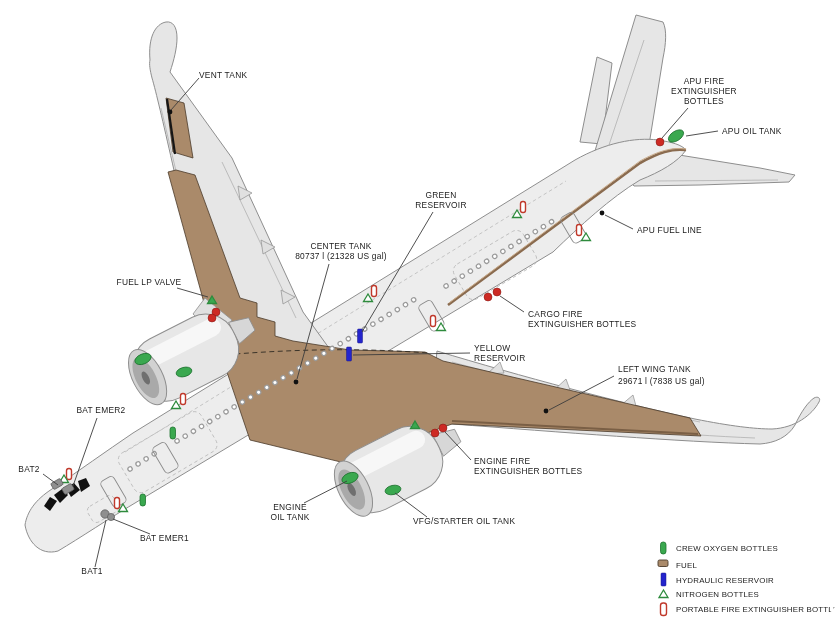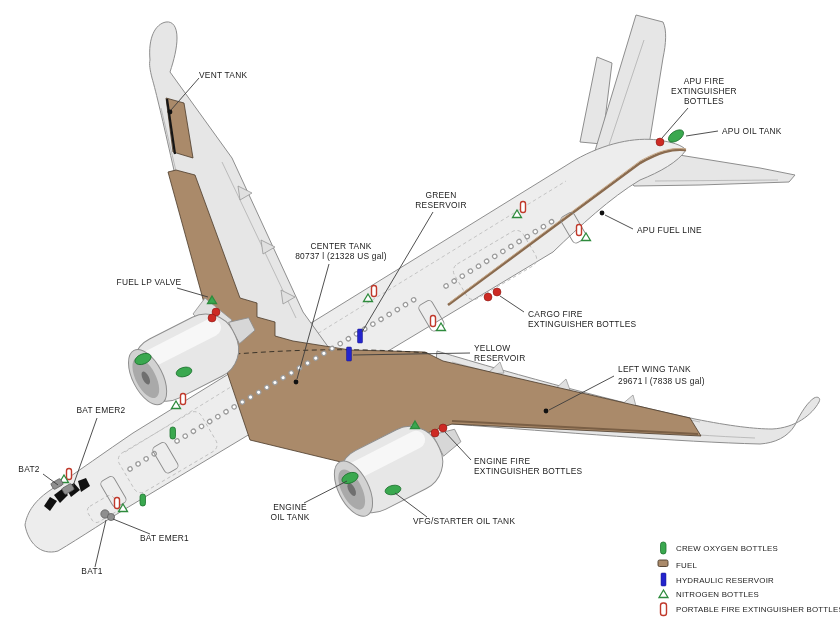--- a/index.html
+++ b/index.html
@@ -1,17 +1,17 @@
 <!DOCTYPE html>
 <html><head>
 <meta charset="utf-8">
 <style>
   html,body{margin:0;padding:0;background:#fff;}
   .stage{position:relative;width:840px;height:620px;background:#ffffff;overflow:hidden;
-         font-family:"Liberation Sans", sans-serif;}
+         font-family:"Liberation Sans", sans-serif;border-radius:30px;}
   svg{display:block}
   .lbl{font-family:"Liberation Sans", sans-serif;font-size:8.4px;letter-spacing:.25px;
        fill:#1b1b1b;font-weight:500;}
   .legend-lbl{font-family:"Liberation Sans", sans-serif;font-size:7.9px;letter-spacing:.2px;
        fill:#1b1b1b;font-weight:500;}
   .leader{stroke:#3c3c3c;stroke-width:.9;fill:none;}
   .skin{fill:#ededed;stroke:#8e8e8e;stroke-width:1;}
   .skin2{fill:#e6e6e6;stroke:#8e8e8e;stroke-width:1;}
   .detail{stroke:#a9a9a9;stroke-width:.7;fill:none;}
   .dashed{stroke:#b9b9b9;stroke-width:.8;fill:none;stroke-dasharray:3.5 2.8;}

